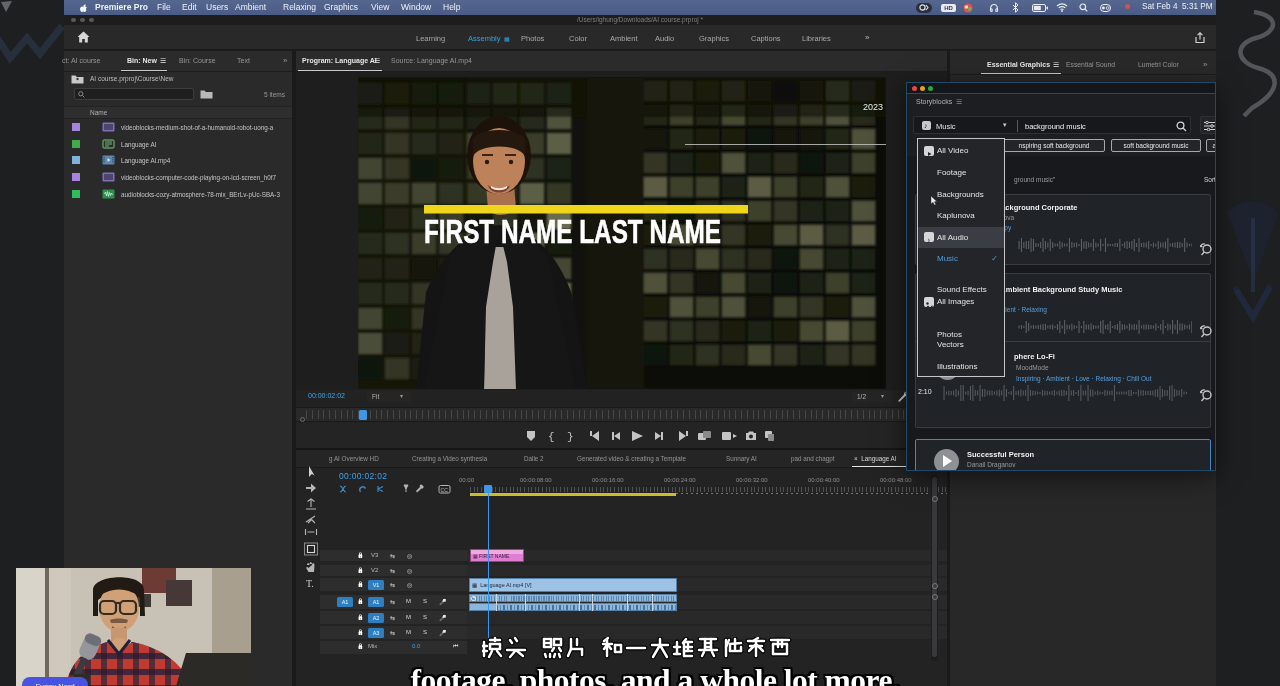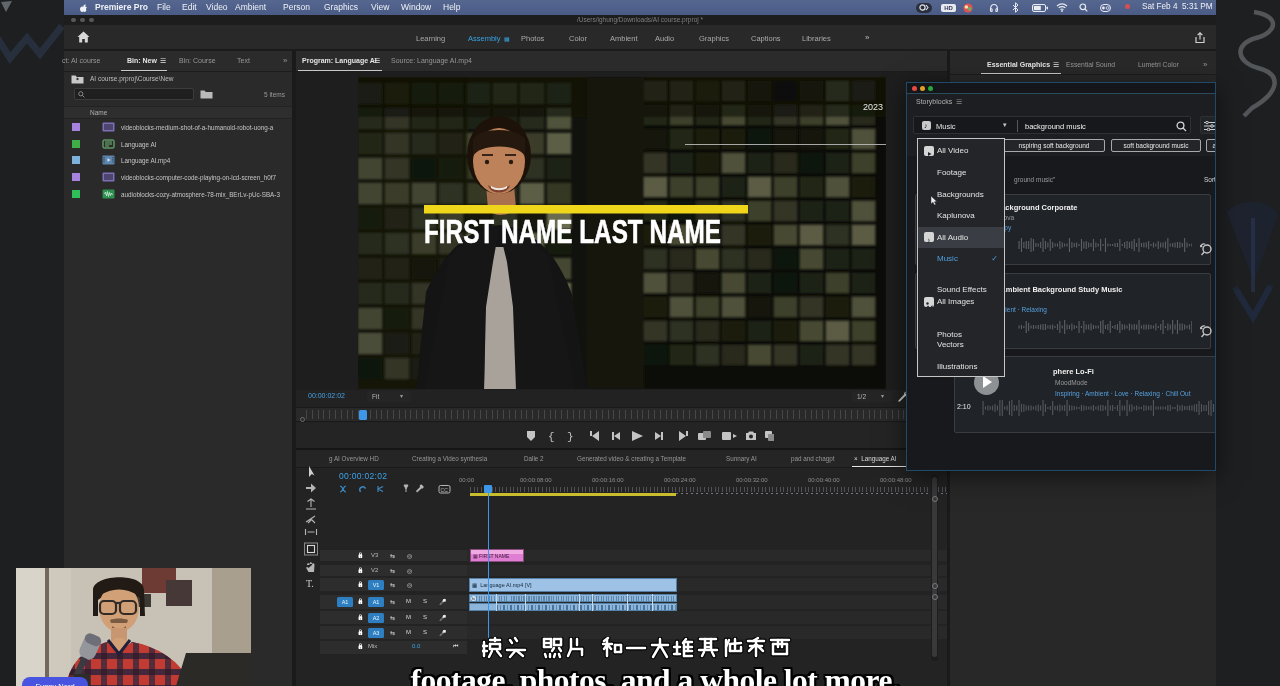--- a/index.html
+++ b/index.html
@@ -69,23 +69,23 @@
   </svg>
 
   <div id="screen">
     <div id="menubar">
       <svg class="abs" style="left:15px;top:3px;" width="9" height="10" viewBox="0 0 9 10">
           <path d="M4.5 2.6 C5.2 1.6 6.3 1.5 6.8 1.6 C6.8 2.4 6.3 3 5.8 3.3 C6.9 3.4 7.6 4 7.8 4.8 C6.9 5.2 6.7 6.4 7.4 7.3 C7 8.2 6.3 9 5.6 9 C5 9 4.9 8.6 4.3 8.6 C3.7 8.6 3.5 9 2.9 9 C2 9 1 7.4 1 5.9 C1 4.3 2.1 3.4 3.2 3.4 C3.8 3.4 4.2 3.7 4.5 3.7 Z" fill="#f2f3f7"></path>
         </svg>
       <div class="mi" style="left:31px;font-weight:bold;">Premiere Pro</div>
       <div class="mi" style="left:93px;">File</div>
       <div class="mi" style="left:118px;">Edit</div>
-      <div class="mi" style="left:142px;">Video</div>
+      <div class="mi" style="left:142px;">Users</div>
       <div class="mi" style="left:171px;">Ambient</div>
-      <div class="mi" style="left:219px;">Person</div>
+      <div class="mi" style="left:219px;">Relaxing</div>
       <div class="mi" style="left:260px;">Graphics</div>
       <div class="mi" style="left:307px;">View</div>
       <div class="mi" style="left:337px;">Window</div>
       <div class="mi" style="left:379px;">Help</div>
       <div class="abs" style="left:852px;top:2.5px;width:16px;height:10px;background:#2a2f3c;border-radius:5px;"></div>
       <svg class="abs" style="left:855px;top:4px;" width="10" height="7" viewBox="0 0 10 7">
           <circle cx="3.5" cy="3.5" r="2.6" fill="none" stroke="#dfe3ea" stroke-width="1.2"></circle>
           <path d="M7 1 L9 3.5 L7 6" fill="none" stroke="#dfe3ea" stroke-width="1.1"></path>
         </svg>
       <div class="abs" style="left:877px;top:3.5px;width:15px;height:8px;background:#e8eaf0;border-radius:2px;color:#333c55;font-size:6px;font-weight:bold;text-align:center;line-height:8px;">HD</div>
@@ -827,21 +827,21 @@
             <rect x="163.7" y="4.5" width="1.1" height="7" fill="#5c6065"></rect>
             <rect x="166.1" y="5.5" width="1.1" height="5" fill="#5c6065"></rect>
             <rect x="168.5" y="6.5" width="1.1" height="3" fill="#5c6065"></rect>
             <rect x="170.9" y="5.5" width="1.1" height="5" fill="#5c6065"></rect>
             <rect x="173.3" y="2.0" width="1.1" height="12" fill="#5c6065"></rect>
           </svg>
         <svg class="loupe" style="left:283px;top:50px;">
             <use href="#lp"></use>
           </svg>
       </div>
-      <div class="card" style="top:273px;height:77px;margin-left:39px;">
+      <div class="card" style="top:258px;height:87px;">
         <div class="playc" style="left:19px;top:13px;"></div>
         <div class="abs" style="left:98px;top:10px;font-size:7.5px;font-weight:bold;color:#f0f0f0;">phere Lo-Fi</div>
         <div class="abs" style="left:100px;top:22px;font-size:6.5px;color:#9a9a9a;">MoodMode</div>
         <div class="abs" style="left:100px;top:33px;font-size:6.5px;"><span class="bluetag">Inspiring · Ambient · Love · Relaxing · Chill Out</span></div>
         <div class="abs" style="left:2px;top:46px;font-size:7px;color:#e8e8e8;">2:10</div>
         <svg class="abs" style="left:27px;top:42px;" width="244" height="18">
             <rect x="0.5" y="2.0" width="1.1" height="14" fill="#55595e"></rect>
             <rect x="2.9" y="7.5" width="1.1" height="3" fill="#55595e"></rect>
             <rect x="5.3" y="6.5" width="1.1" height="5" fill="#55595e"></rect>
             <rect x="7.7" y="7.0" width="1.1" height="4" fill="#55595e"></rect>
@@ -940,20 +940,25 @@
             <rect x="230.9" y="5.0" width="1.1" height="8" fill="#55595e"></rect>
             <rect x="233.3" y="6.0" width="1.1" height="6" fill="#55595e"></rect>
             <rect x="235.7" y="6.5" width="1.1" height="5" fill="#55595e"></rect>
             <rect x="238.1" y="5.0" width="1.1" height="8" fill="#55595e"></rect>
             <rect x="240.5" y="7.5" width="1.1" height="3" fill="#55595e"></rect>
             <rect x="242.9" y="8.0" width="1.1" height="2" fill="#55595e"></rect>
           </svg>
         <svg class="loupe" style="left:283px;top:46px;">
             <use href="#lp"></use>
           </svg>
+      </div>
+      <div class="card" style="top:356px;height:33px;border:1px solid #3f87c8;">
+        <div class="playc" style="left:18px;top:9px;"></div>
+        <div class="abs" style="left:51px;top:10px;font-size:7.5px;font-weight:bold;color:#f0f0f0;">Successful Person</div>
+        <div class="abs" style="left:51px;top:21px;font-size:6.5px;color:#9a9a9a;">Danail Draganov</div>
       </div>
       <svg style="position:absolute;width:0;height:0;">
           <defs>
             <g id="lp">
               <circle cx="8" cy="7" r="4" fill="none" stroke="#c5c5c5" stroke-width="1.4"></circle>
               <path d="M5.2 10 L2.5 13" stroke="#c5c5c5" stroke-width="1.4"></path>
               <path d="M1.5 5 C2 2.5 4 1.5 6 2" fill="none" stroke="#c5c5c5" stroke-width="1.2"></path>
               <path d="M1 2.8 L1.6 5.4 L4 4.4" fill="#c5c5c5"></path>
             </g>
           </defs>

